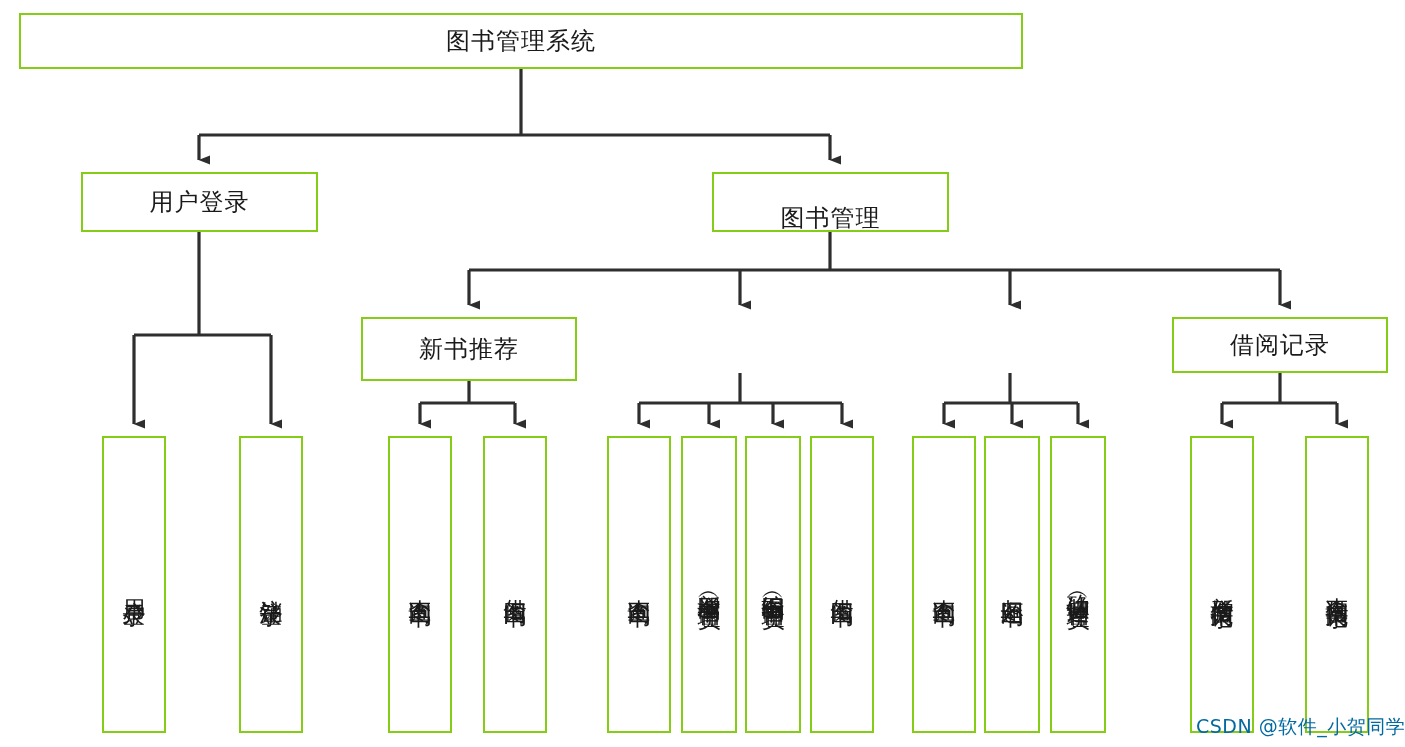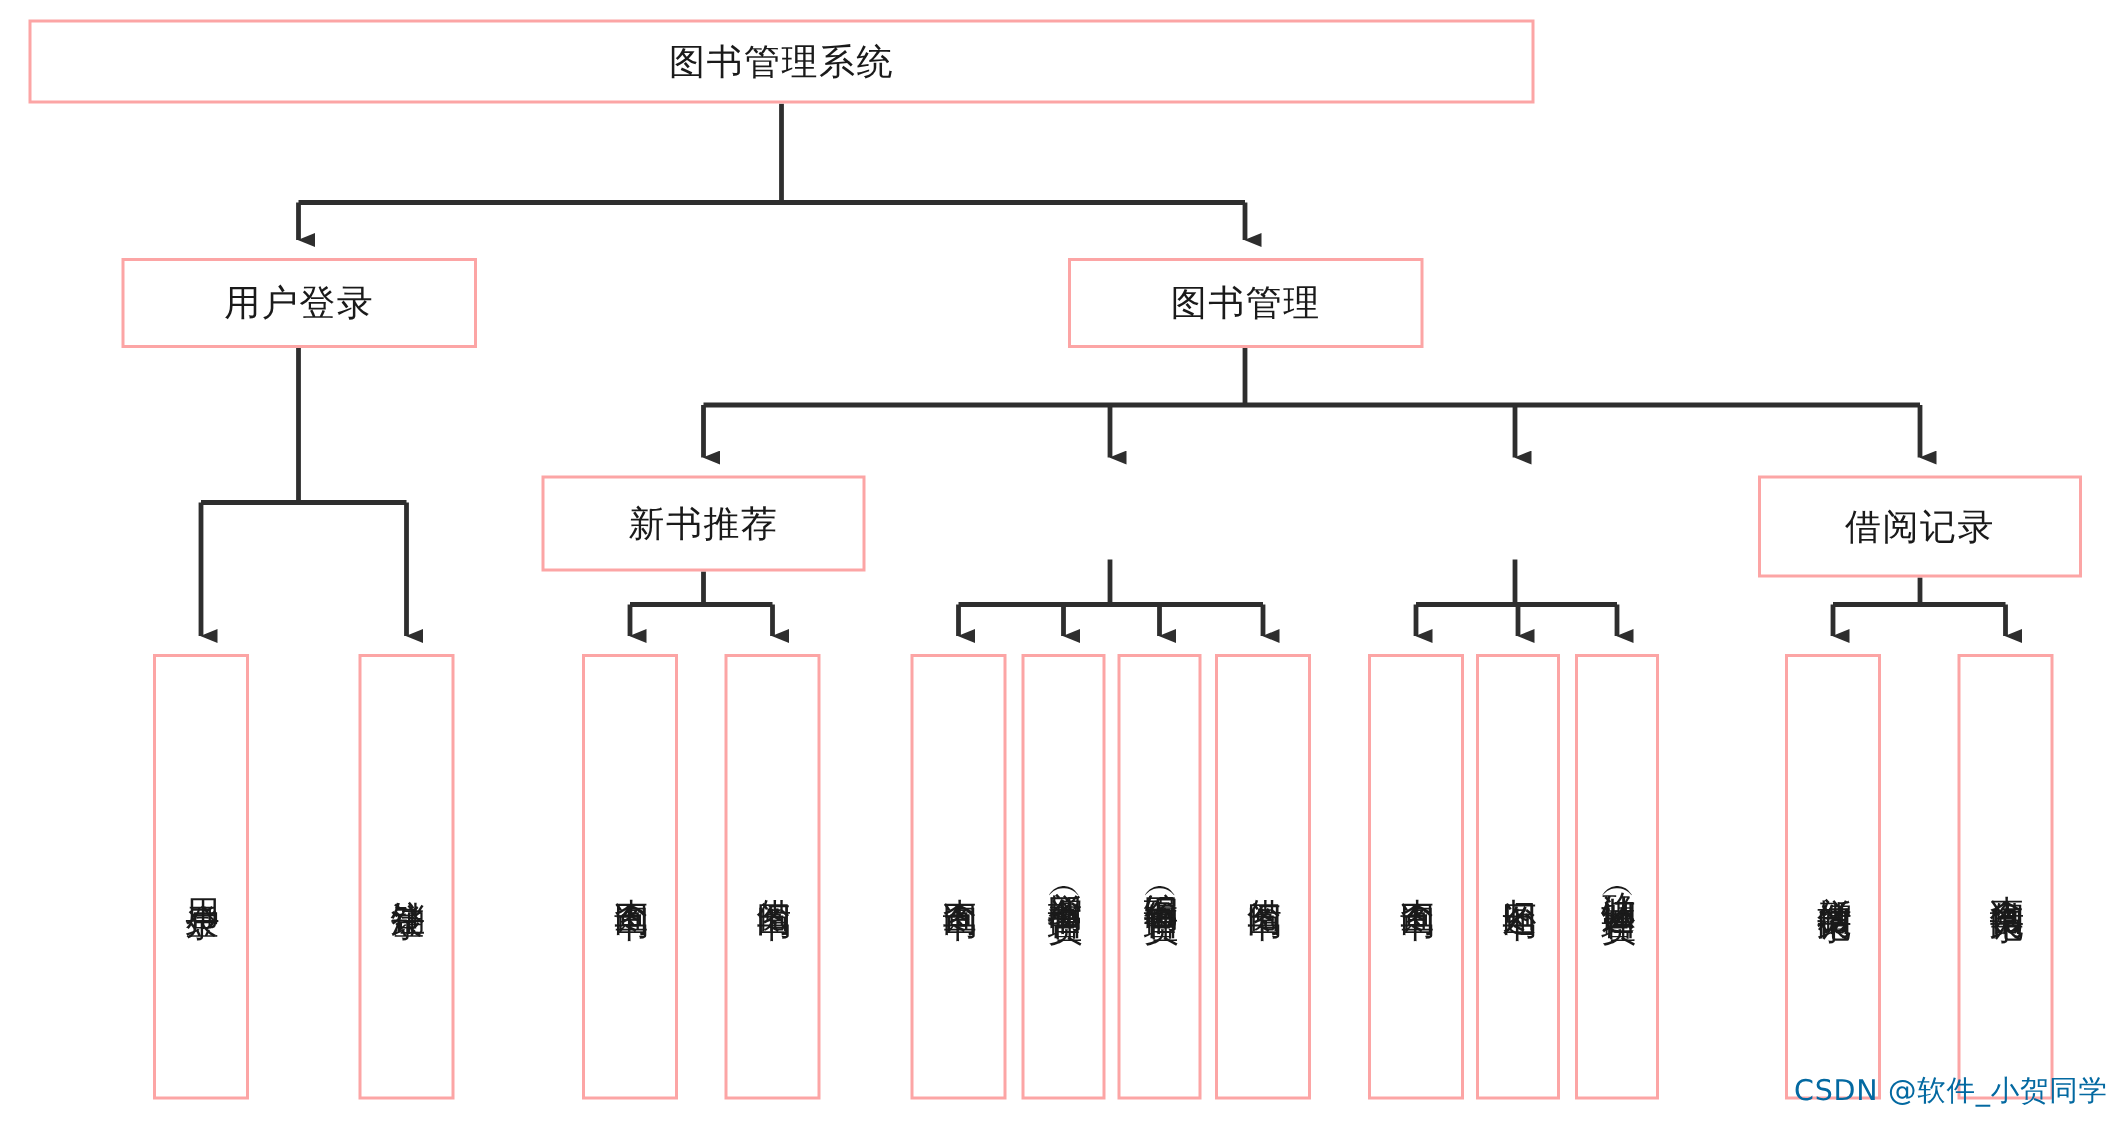--- a/index.html
+++ b/index.html
@@ -22,21 +22,21 @@
     position: absolute;
     left: 0;
     top: 0;
     width: 1405px;
     height: 747px;
   }
   .node {
     position: absolute;
     box-sizing: border-box;
     background: #ffffff;
-    border: 2px solid #fca5a5;
+    border: 2px solid #84cc16;
     display: flex;
     align-items: center;
     justify-content: center;
     color: #1a1a1a;
   }
   .node-h .node-label {
     font-size: 24px;
     line-height: 1;
     letter-spacing: 1px;
     white-space: nowrap;
@@ -111,31 +111,31 @@
   </svg>
 
   <div class="node node-h" style="left: 19px; top: 13px; width: 1004px; height: 56px;">
     <span class="node-label">图书管理系统</span>
   </div>
 
   <div class="node node-h" style="left: 81px; top: 172px; width: 237px; height: 60px;">
     <span class="node-label">用户登录</span>
   </div>
 
-  <div class="node node-h" style="left: 712px; top: 172px; width: 237px; height: 60px;">
+  <div class="node node-h" style="left: 712px; top: 172px; width: 237px; height: 60px; align-items: flex-end;">
     <span class="node-label">图书管理</span>
   </div>
 
   <div class="node node-h" style="left: 361px; top: 317px; width: 216px; height: 64px;">
     <span class="node-label">新书推荐</span>
   </div>
 
 
 
-  <div class="node node-h" style="left: 1172px; top: 317px; width: 216px; height: 68px; text-align: center;">
+  <div class="node node-h" style="left: 1172px; top: 317px; width: 216px; height: 56px; text-align: center;">
     <span class="node-label">借阅记录</span>
   </div>
 
   <div class="node node-v" style="left: 102px; top: 436px; width: 64px; height: 297px;">
     <span class="node-label">用户登录</span>
   </div>
 
   <div class="node node-v" style="left: 239px; top: 436px; width: 64px; height: 297px;">
     <span class="node-label">注销登录</span>
   </div>

